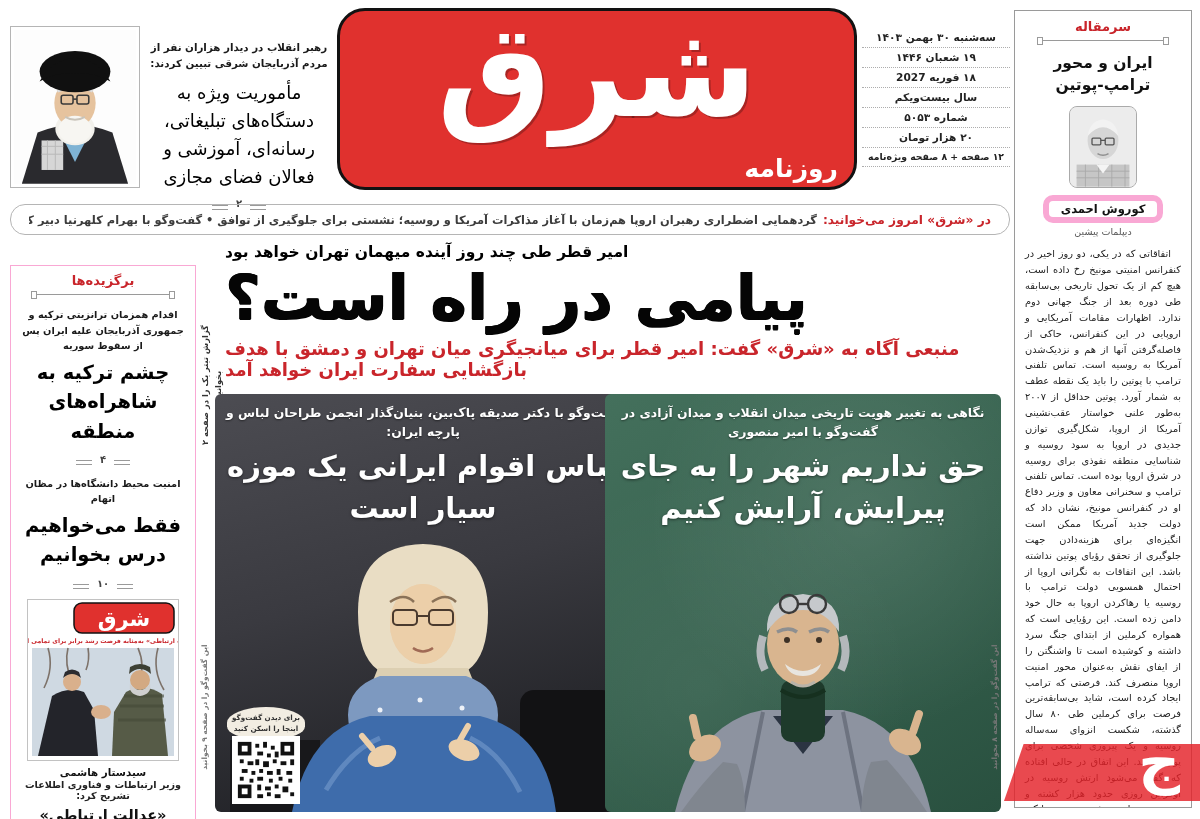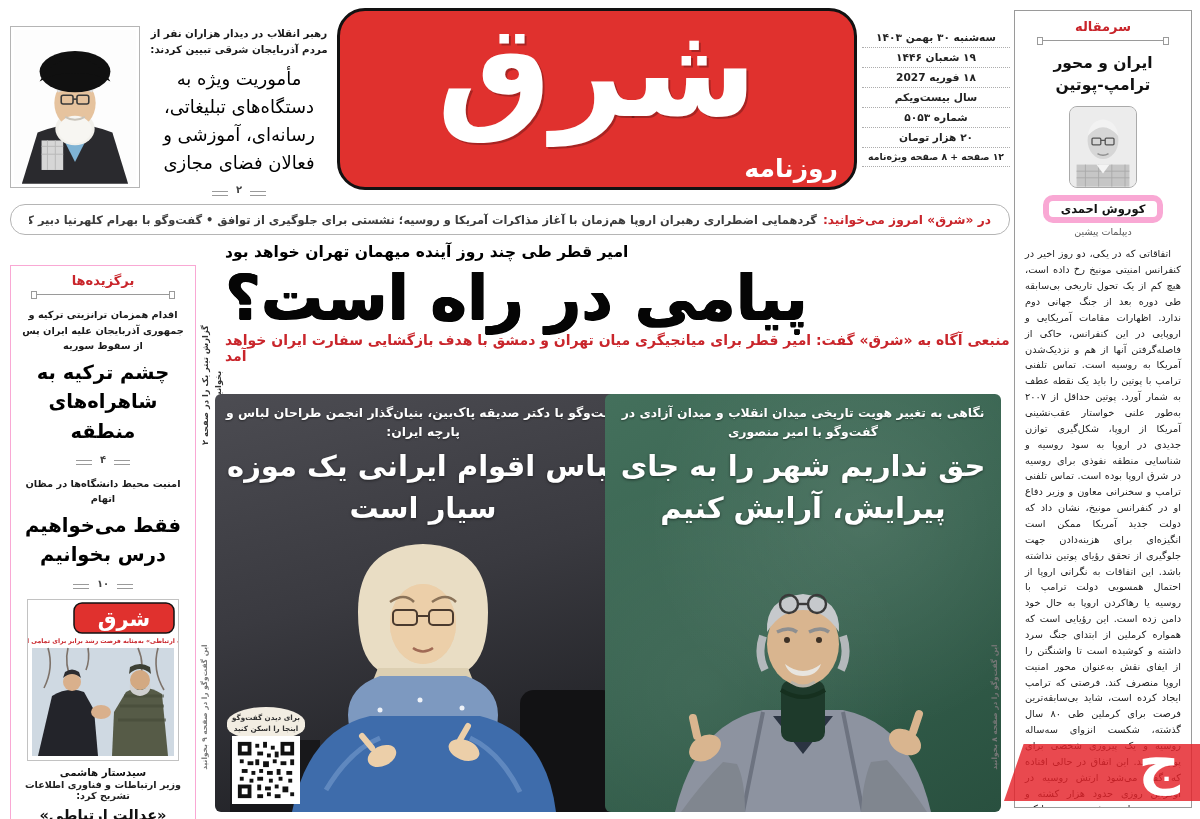--- a/index.html
+++ b/index.html
@@ -5,21 +5,21 @@
   html,body{margin:0;padding:0;background:#e9e9e9;}
   .page{position:relative;width:1200px;height:819px;margin:0 auto;background:#fff;overflow:hidden;
         direction:rtl;font-family:"DejaVu Sans",sans-serif;color:#111;}
   .abs{position:absolute;}
   .c{text-align:center;}
 
   
   .kh-frame{left:10px;top:26px;width:130px;height:162px;border:1px solid #b5b5b5;padding:3px;box-sizing:border-box;background:#fff;}
   .kh-frame svg{width:100%;height:100%;display:block;}
 
-  .leader{left:144px;top:26px;width:190px;height:160px;}
+  .leader{left:144px;top:40px;width:190px;height:160px;}
   .leader-kicker{font-size:10.3px;font-weight:bold;line-height:1.55;color:#1a1a1a;}
   .leader-headline{font-size:18px;font-weight:normal;line-height:1.55;margin-top:7px;color:#000;}
 
   .pg{display:inline-block;font-size:10px;font-weight:bold;color:#444;padding:0 8px;position:relative;margin-top:8px;}
   .pg::before,.pg::after{content:"";position:absolute;top:55%;width:16px;border-top:1px solid #9a9a9a;border-bottom:1px solid #9a9a9a;height:3px;}
   .pg::before{right:100%;}
   .pg::after{left:100%;}
 
   .masthead{left:337px;top:8px;width:520px;height:182px;background:#e0312e;border:3px solid #121212;border-radius:28px;box-sizing:border-box;}
   .masthead-logo{position:absolute;left:0;right:0;top:-14px;text-align:center;font-size:128px;font-weight:bold;color:#fff;
@@ -49,21 +49,21 @@
   .band{left:10px;top:204px;width:1000px;height:31px;border:1px solid #b5b5b5;border-radius:15px;box-sizing:border-box;
         display:flex;align-items:center;padding:0 18px;overflow:hidden;white-space:nowrap;}
   .band-label{color:#c9252b;font-size:12.2px;font-weight:bold;margin-left:6px;flex:none;}
   .band-content{color:#3c3c3c;font-size:11.4px;font-weight:bold;overflow:hidden;}
 
   
   .lead{left:225px;top:243px;width:785px;text-align:left;}
   .lead-kicker{font-size:15.5px;font-weight:bold;color:#000;}
   .lead-headline{font-size:62px;font-weight:bold;line-height:1.12;color:#050505;margin-top:2px;
                  text-shadow:.6px 0 currentColor,-.6px 0 currentColor,0 .5px currentColor;}
-  .lead-subhead{color:#c9252b;font-size:14px;font-weight:bold;margin-top:0;}
+  .lead-subhead{color:#c9252b;font-size:18px;font-weight:bold;margin-top:6px;}
   .lead-note{left:152px;top:372px;width:120px;height:26px;transform:rotate(-90deg);font-size:8.3px;color:#333;
              text-align:center;line-height:1.6;font-weight:bold;}
 
   
   .hl-box{left:10px;top:246px;width:186px;height:566px;border:1px solid #f9a8d4;box-sizing:border-box;padding:7px 8px;overflow:hidden;background:#fff;text-align:center;margin-top:19px;}
   .hl-title{color:#c9252b;font-size:13px;font-weight:bold;letter-spacing:2px;}
   .hl-kicker{font-size:9.8px;font-weight:bold;line-height:1.6;margin-top:9px;color:#1a1a1a;}
   .hl-headline{font-size:19.5px;font-weight:bold;line-height:1.5;margin-top:4px;color:#000;}
   .promo-cover{width:150px;height:160px;margin:8px auto 0;border:1px solid #c2c2c2;overflow:hidden;}
   .promo-cover svg{width:100%;height:100%;display:block;}

